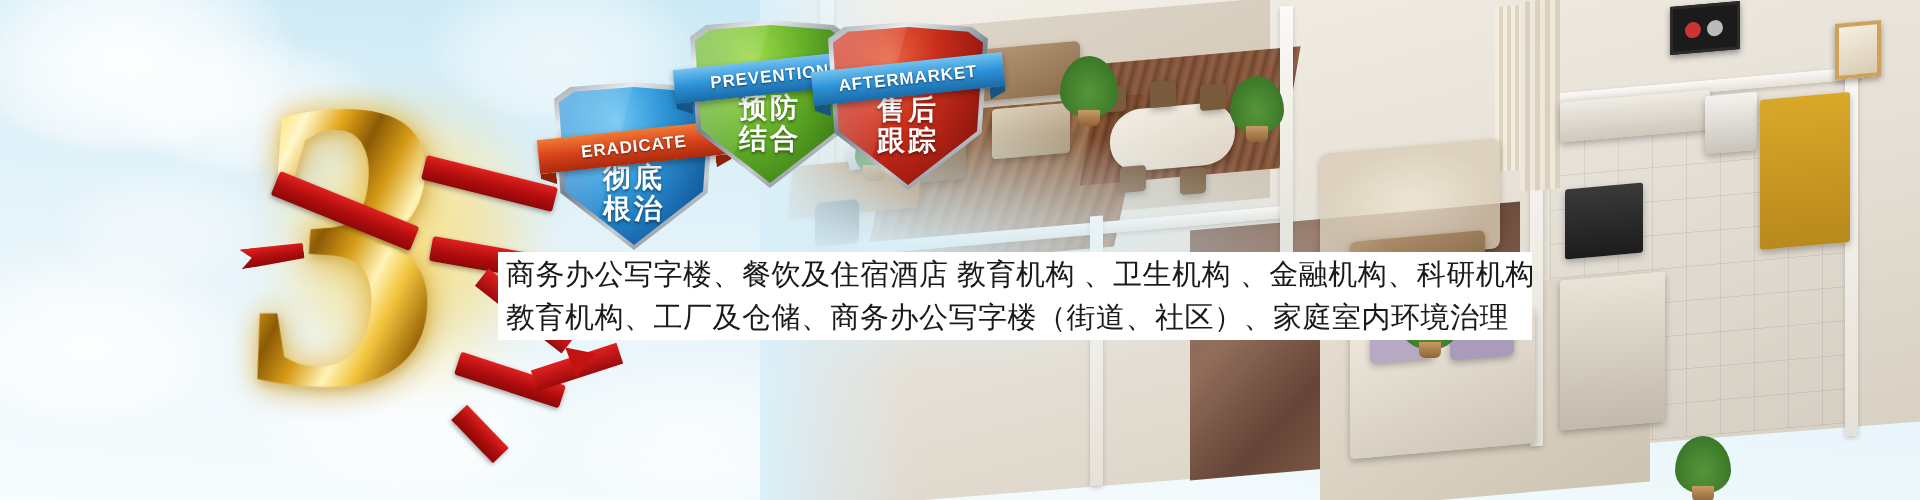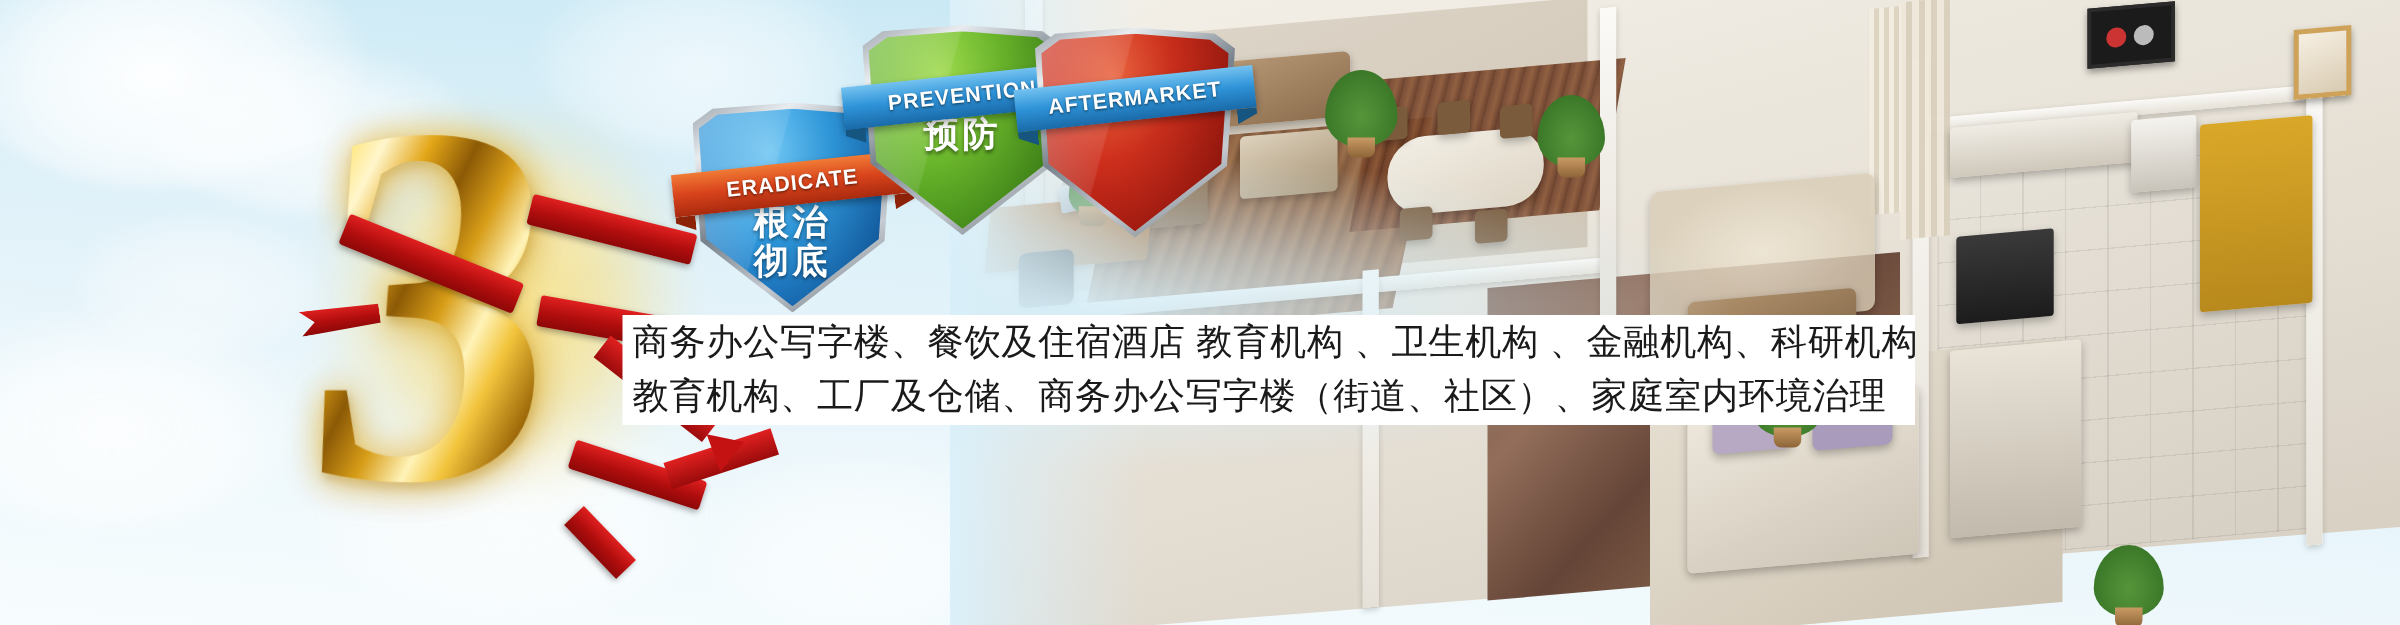--- a/index.html
+++ b/index.html
@@ -378,44 +378,49 @@
     <div class="arrow-head" style="left:100px; top:42px; transform:rotate(-20deg);"></div>
   </div>
 
   <div class="shields">
 
     <div class="shield blue sh-blue">
       <div class="rim"></div>
       <div class="face"></div>
       <div class="gloss"></div>
       <div class="cn-lines">
+        <div>彻底</div>
         <div>根治</div>
-        <div>彻底</div>
       </div>
       <div class="band orange">
         <span class="txt">ERADICATE</span>
       </div>
     </div>
 
     <div class="shield green sh-green">
       <div class="rim"></div>
       <div class="face"></div>
       <div class="gloss"></div>
       <div class="cn-lines">
         <div>预防</div>
+        <div>结合</div>
       </div>
       <div class="band blue">
         <span class="txt">PREVENTION</span>
       </div>
     </div>
 
     <div class="shield red sh-red">
       <div class="rim"></div>
       <div class="face"></div>
       <div class="gloss"></div>
+      <div class="cn-lines">
+        <div>售后</div>
+        <div>跟踪</div>
+      </div>
       <div class="band blue">
         <span class="txt">AFTERMARKET</span>
       </div>
     </div>
 
   </div>
 
   <div class="panel">
     <p>商务办公写字楼、餐饮及住宿酒店 教育机构 、卫生机构 、金融机构、科研机构</p>
     <p>教育机构、工厂及仓储、商务办公写字楼（街道、社区）、家庭室内环境治理</p>

